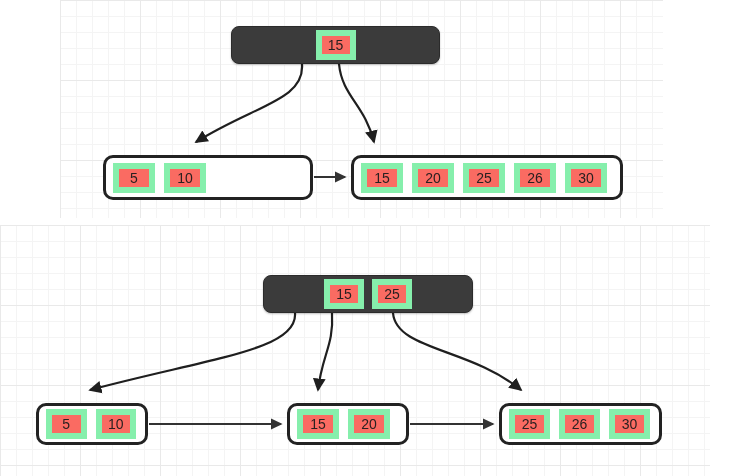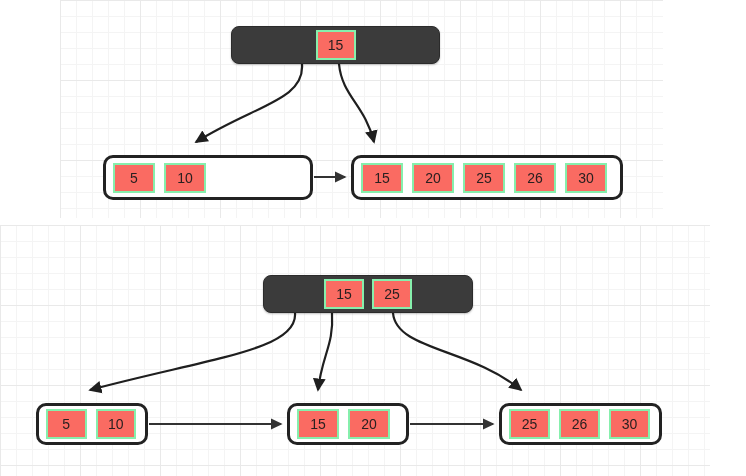--- a/index.html
+++ b/index.html
@@ -70,21 +70,21 @@
   .node.leaf {
     background: #ffffff;
     border: 3px solid #222222;
     border-radius: 10px;
     justify-content: flex-start;
     padding-left: 7px;
   }
 
   .key-cell {
     background: #fa6b62;
-    border: 2px solid #86efac;
+    border: 6px solid #86efac;
     color: #2a2020;
     font-size: 14px;
     line-height: 1;
     display: flex;
     align-items: center;
     justify-content: center;
     box-sizing: border-box;
   }
   .node.internal .key-cell {
     width: 40px;

